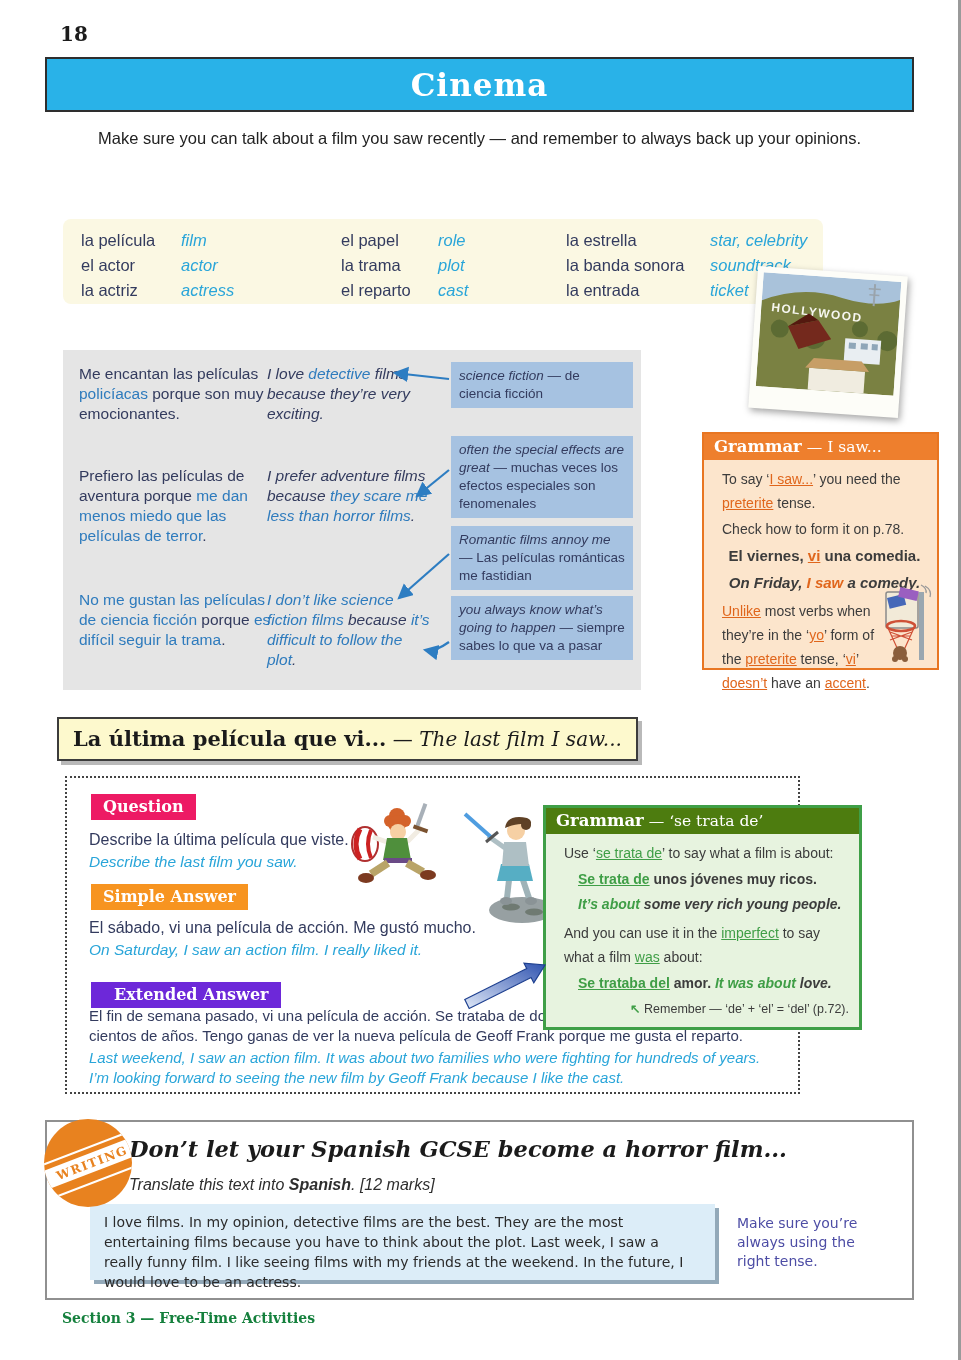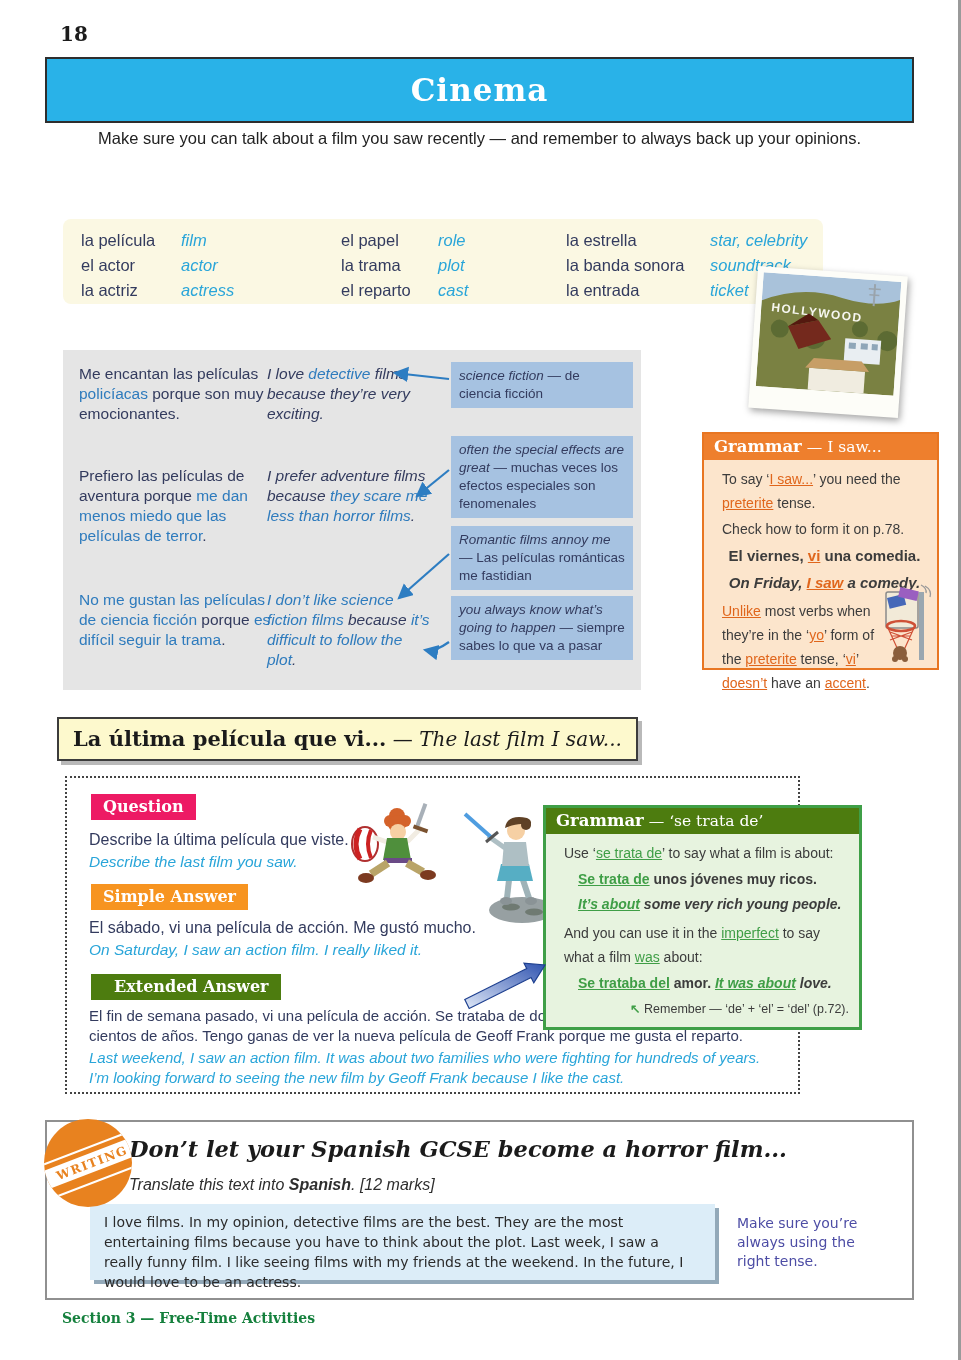--- a/index.html
+++ b/index.html
@@ -4,21 +4,21 @@
 <style>
   * { margin:0; padding:0; box-sizing:border-box; }
   body { background:#ffffff; font-family:"Liberation Sans", sans-serif; }
   .page { position:relative; width:961px; height:1360px; background:#ffffff; overflow:hidden; }
   .page-edge { position:absolute; right:0; top:0; width:3px; height:100%; background:#9a9a9a; }
 
   .slab { font-family:"DejaVu Serif", serif; font-weight:bold; }
 
   .page-number { position:absolute; left:60px; top:22px; font-family:"DejaVu Serif", serif; font-weight:bold; font-size:20px; color:#1c1c1c; }
 
-  .title-bar { position:absolute; left:45px; top:57px; width:869px; height:66px; background:#29b2e8; border:2px solid #2e2e2e; display:flex; align-items:center; justify-content:center; }
+  .title-bar { position:absolute; left:45px; top:57px; width:869px; height:55px; background:#29b2e8; border:2px solid #2e2e2e; display:flex; align-items:center; justify-content:center; }
   .title-bar .t { color:#ffffff; font-size:31px; letter-spacing:1px; }
 
   .intro { position:absolute; left:45px; top:129px; width:869px; text-align:center; font-size:16.5px; color:#222222; }
 
   .sec-head { position:absolute; background:#fdf9cd; border:2px solid #3c3c3c; box-shadow:4px 4px 0 #b9b9b9; padding:7px 14px 8px 14px; white-space:nowrap; }
   .sec-head .es { font-family:"DejaVu Serif", serif; font-weight:bold; font-size:21px; color:#1b1b1b; }
   .sec-head .sep { font-family:"DejaVu Serif", serif; font-size:20px; color:#1b1b1b; }
   .sec-head .en { font-family:"DejaVu Serif", serif; font-style:italic; font-size:20px; color:#1b1b1b; }
   #sec1 { left:57px; top:162px; }
   #sec2 { left:57px; top:717px; }
@@ -49,34 +49,34 @@
   #grammar-saw .ghead { background:#ee7f2d; }
   #grammar-saw .gbody { height:208px; }
   .gbox-orange .seg-u, .gbox-orange .seg-bu, .gbox-orange .seg-biu { color:#e0661c; }
   #grammar-trata { left:543px; top:805px; width:319px; border:3px solid #3f9f47; background:#e7f3df; }
   #grammar-trata .ghead { background:#4d7c0f; }
   .gbox-green .seg-u, .gbox-green .seg-bu, .gbox-green .seg-biu { color:#3f9e46; }
   .seg-u { text-decoration:underline; }
   .seg-b { font-weight:bold; }
   .seg-bu { font-weight:bold; text-decoration:underline; }
   .seg-bi { font-weight:bold; font-style:italic; }
-  .seg-biu { font-weight:bold; font-style:italic; text-decoration:underline; }
+  .seg-biu { font-weight:bold; font-style:italic; }
   .gline { margin-bottom:2px; }
   .gcenter { text-align:center; font-size:15px; margin:3px 0; }
   .gindent { margin-left:14px; margin-bottom:1px; }
   .gsmall { font-size:12.5px; text-align:right; margin-top:2px; }
   .garrow { color:#3f9e46; font-weight:bold; font-style:normal; }
   #saw-unlike { width:165px; margin-top:4px; }
   .hoop { position:absolute; right:2px; bottom:2px; }
 
   .qa-box { position:absolute; left:65px; top:776px; width:735px; height:318px; border:2px dotted #444444; }
   .qa-label { position:absolute; left:24px; color:#ffffff; font-family:"DejaVu Serif", serif; font-weight:bold; font-size:16px; padding:3px 12px 4px 12px; }
   #q-label { top:16px; background:#ed1a64; }
   #s-label { top:106px; background:#f79420; }
-  #e-label { top:196px; background:#4d7c0f;padding-left:23px; }
+  #e-label { top:204px; background:#6d28d9;padding-left:23px; }
   .qa-es { position:absolute; left:22px; font-size:16px; color:#333b5e; width:695px; line-height:20px; }
   .qa-en { position:absolute; left:22px; font-size:15.5px; font-style:italic; color:#29a5d9; width:695px; line-height:20px; }
   #q-es { top:52px; } #q-en { top:74px; }
   #s-es { top:140px; } #s-en { top:162px; }
   #e-es { top:228px; font-size:15px; } #e-en { top:270px; font-size:15px; }
   .knights { position:absolute; left:268px; top:22px; }
 
   .grad-arrow { position:absolute; left:463px; top:960px; z-index:7; }
 
   .writing-box { position:absolute; left:45px; top:1120px; width:869px; height:180px; border:2px solid #909090; background:#ffffff; }

